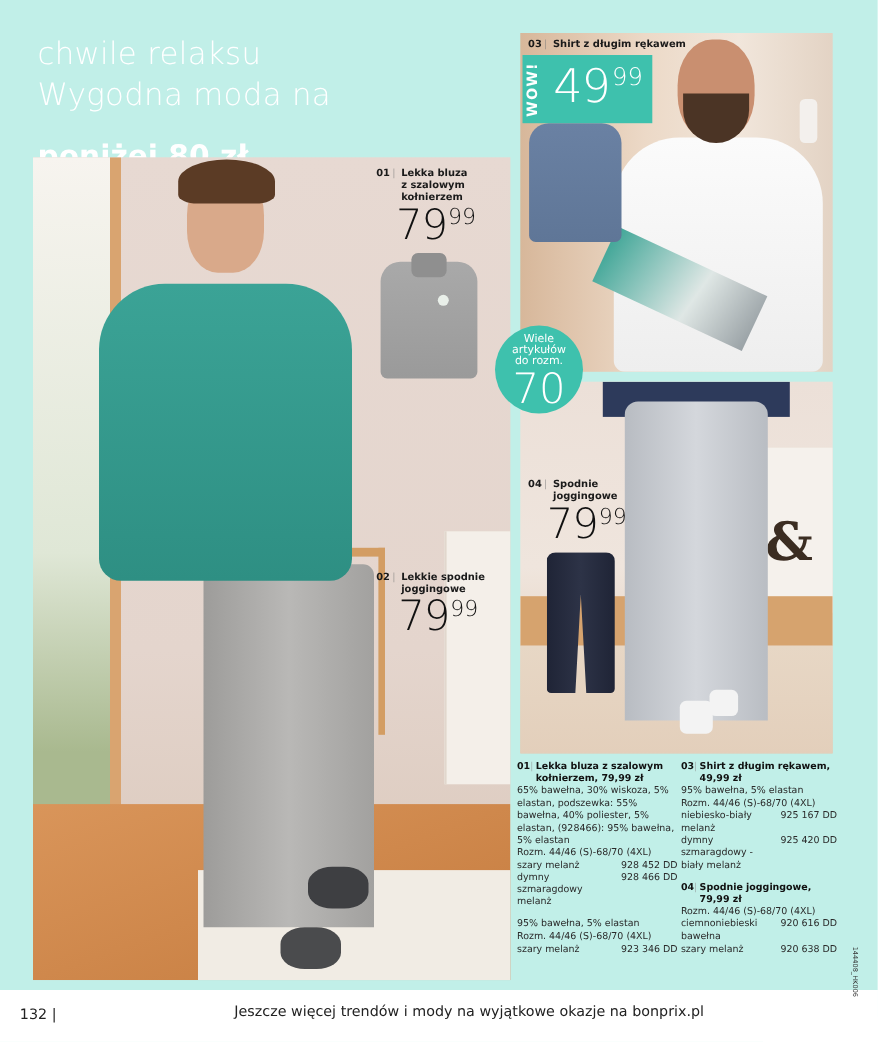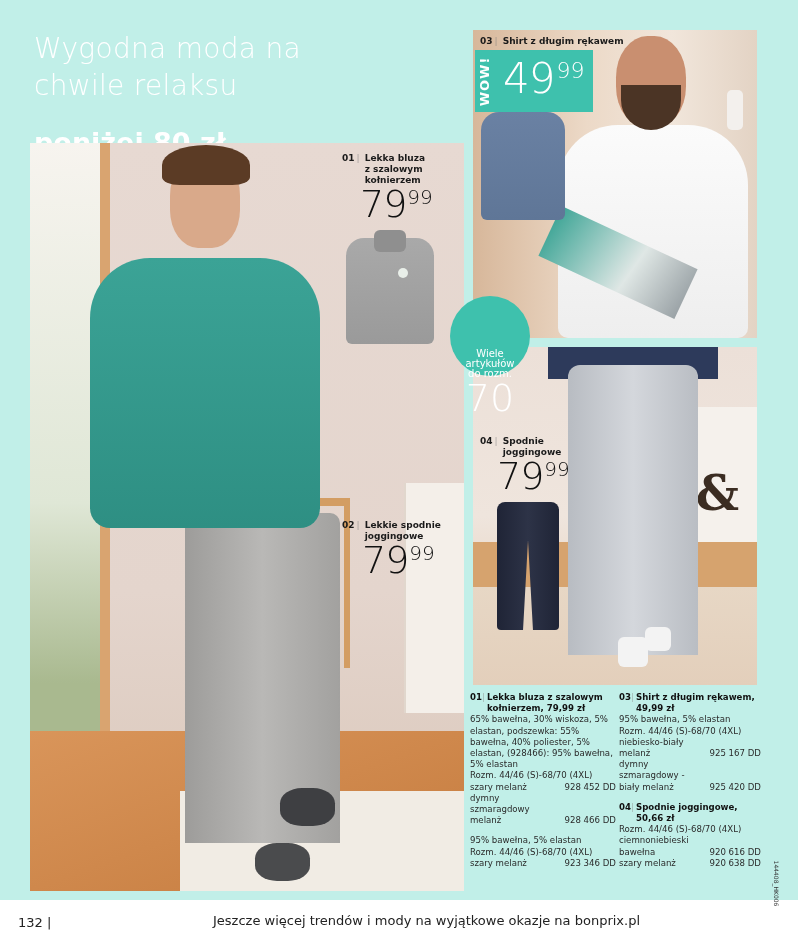--- a/index.html
+++ b/index.html
@@ -70,49 +70,49 @@
   
   .wow-box { position: absolute; left: 475px; top: 50px; width: 118px; height: 62px; background: #3ec1ad; color: #fff; }
   .wow-box .wow { position: absolute; left: 0; top: 0; width: 20px; height: 62px; display: flex; align-items: center; justify-content: center; }
   .wow-box .wow span { transform: rotate(-90deg); font-weight: 700; font-size: 13px; letter-spacing: 1px; white-space: nowrap; }
   .wow-box .p { position: absolute; left: 28px; top: 4px; font-weight: 300; }
   .wow-box .p .int { font-size: 42px; letter-spacing: -1px; }
   .wow-box .p .dec { font-size: 22px; vertical-align: top; position: relative; top: 4px; margin-left: 2px; }
 
   
   .size-badge { position: absolute; left: 450px; top: 296px; width: 80px; height: 80px; border-radius: 50%; background: #3ec1ad; color: #fff; text-align: center; }
-  .size-badge .t { font-size: 10px; line-height: 10px; padding-top: 8px; font-weight: 400; margin-top: 45px; }
+  .size-badge .t { font-size: 10px; line-height: 10px; padding-top: 8px; font-weight: 400; }
   .size-badge .n { font-size: 38px; line-height: 38px; font-weight: 300; }
 
   
   .info { position: absolute; top: 692px; font-size: 8.6px; line-height: 11.2px; color: #2a2a2a; }
   .info-left { left: 470px; width: 146px; }
   .info-right { left: 619px; width: 142px; }
   .info .block { margin-bottom: 9px; }
   .info .title { font-weight: 700; color: #111; display: flex; }
   .info .title .n { flex: none; width: 17px; }
   .info .title .n .bar { color: #888; font-weight: 300; }
-  .info .row { display: flex; justify-content: space-between; align-items: flex-end; gap: 13px; }
+  .info .row { display: flex; justify-content: space-between; align-items: flex-start; gap: 13px; }
   .info .row .c { flex: none; text-align: right; white-space: nowrap; }
 
   .vert-code { position: absolute; left: 766px; top: 868px; width: 10px; height: 30px; }
   .vert-code span { position: absolute; left: -12px; top: 12px; transform: rotate(90deg); font-size: 6px; color: #333; white-space: nowrap; }
 
   
   .footer-page { position: absolute; left: 18px; top: 915px; font-size: 13px; color: #222; }
   .footer-text { position: absolute; left: 182px; top: 913px; font-size: 13px; color: #222; margin-left: 31px; }
 </style>
 </head>
 <body>
 
 <div class="page-bg"></div>
 
 <div class="headline">
+  <span class="light">chwile relaksu</span>
   <span class="light">Wygodna moda na</span>
-  <span class="light">chwile relaksu</span>
   <span class="bold">poniżej 80 zł</span>
 </div>
 
 <div class="photo photo-main">
   <div class="window"></div>
   <div class="floor-wood"></div>
   <div class="rug"></div>
   <div class="cabinet"></div>
   <div class="chair"></div>
   <div class="man-main-pants"></div>
@@ -243,21 +243,21 @@
         <span class="c">925 167 DD</span>
       </div>
     <div class="row">
         <span style="width:82px">dymny szmaragdowy - biały melanż</span>
         <span class="c">925 420 DD</span>
       </div>
   </div>
   <div class="block">
     <div class="title">
         <span class="n"><span>04</span><span class="bar">|</span></span>
-        <span>Spodnie joggingowe, 50,66 zł</span>
+        <span>Spodnie joggingowe, 79,99 zł</span>
       </div>
     <div>Rozm. 44/46 (S)-68/70 (4XL)</div>
     <div class="row">
         <span style="width:75px">ciemnoniebieski bawełna</span>
         <span class="c">920 616 DD</span>
       </div>
     <div class="row">
         <span>szary melanż</span>
         <span class="c">920 638 DD</span>
       </div>

